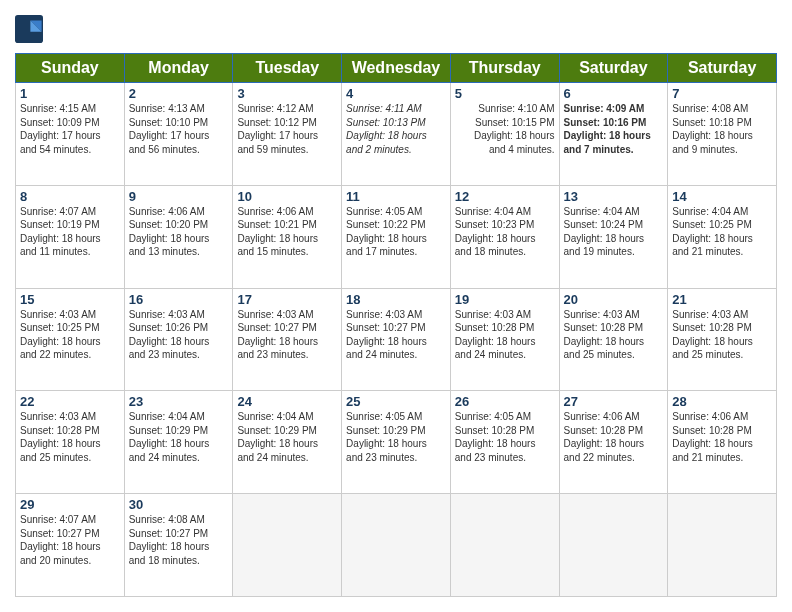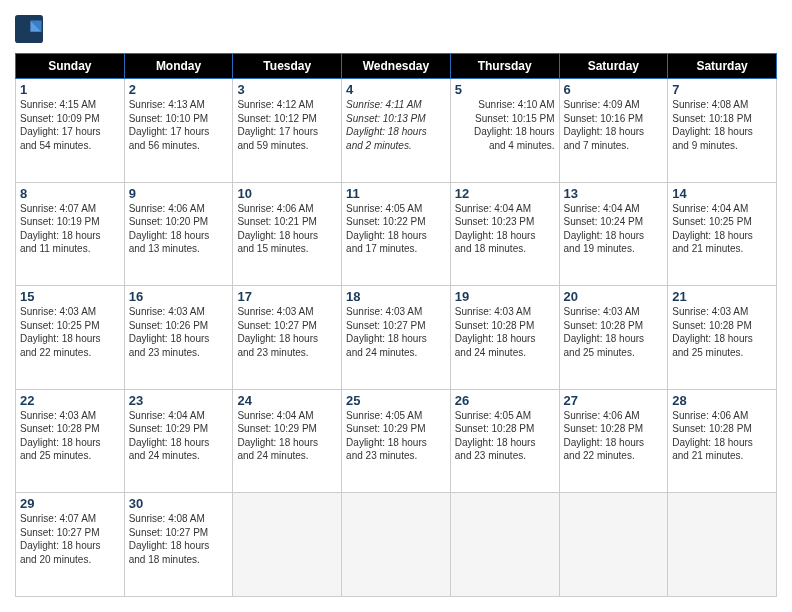--- a/index.html
+++ b/index.html
@@ -55,25 +55,25 @@
       color: #1a3a5c;
     }
     .calendar {
       flex: 1;
       border: 1px solid #ccc;
       border-collapse: collapse;
       width: 100%;
       table-layout: fixed;
     }
     .calendar th {
-      background: #000000;
+      background: #4d7c0f;
       color: white;
       text-align: center;
       padding: 5px 3px;
-      font-size: 12px;
+      font-size: 16px;
       font-weight: bold;
       border: 1px solid #2a6ab8;
     }
     .calendar td {
       border: 1px solid #ccc;
       vertical-align: top;
       padding: 3px 4px;
       font-size: 9px;
       color: #333;
       height: 85px;
@@ -160,21 +160,21 @@
           </td>
           <td>
             <span class="day-num">5</span>
             <div class="day-info" style="white-space: pre-line; text-align: right;">Sunrise: 4:10 AM
 Sunset: 10:15 PM
 Daylight: 18 hours
 and 4 minutes.</div>
           </td>
           <td>
             <span class="day-num">6</span>
-            <div class="day-info" style="white-space: pre-line;">Sunrise: 4:09 AM
+            <div class="day-info" style="white-space: pre-line; font-weight: bold;">Sunrise: 4:09 AM
 Sunset: 10:16 PM
 Daylight: 18 hours
 and 7 minutes.</div>
           </td>
           <td>
             <span class="day-num">7</span>
             <div class="day-info" style="white-space: pre-line;">Sunrise: 4:08 AM
 Sunset: 10:18 PM
 Daylight: 18 hours
 and 9 minutes.</div>

